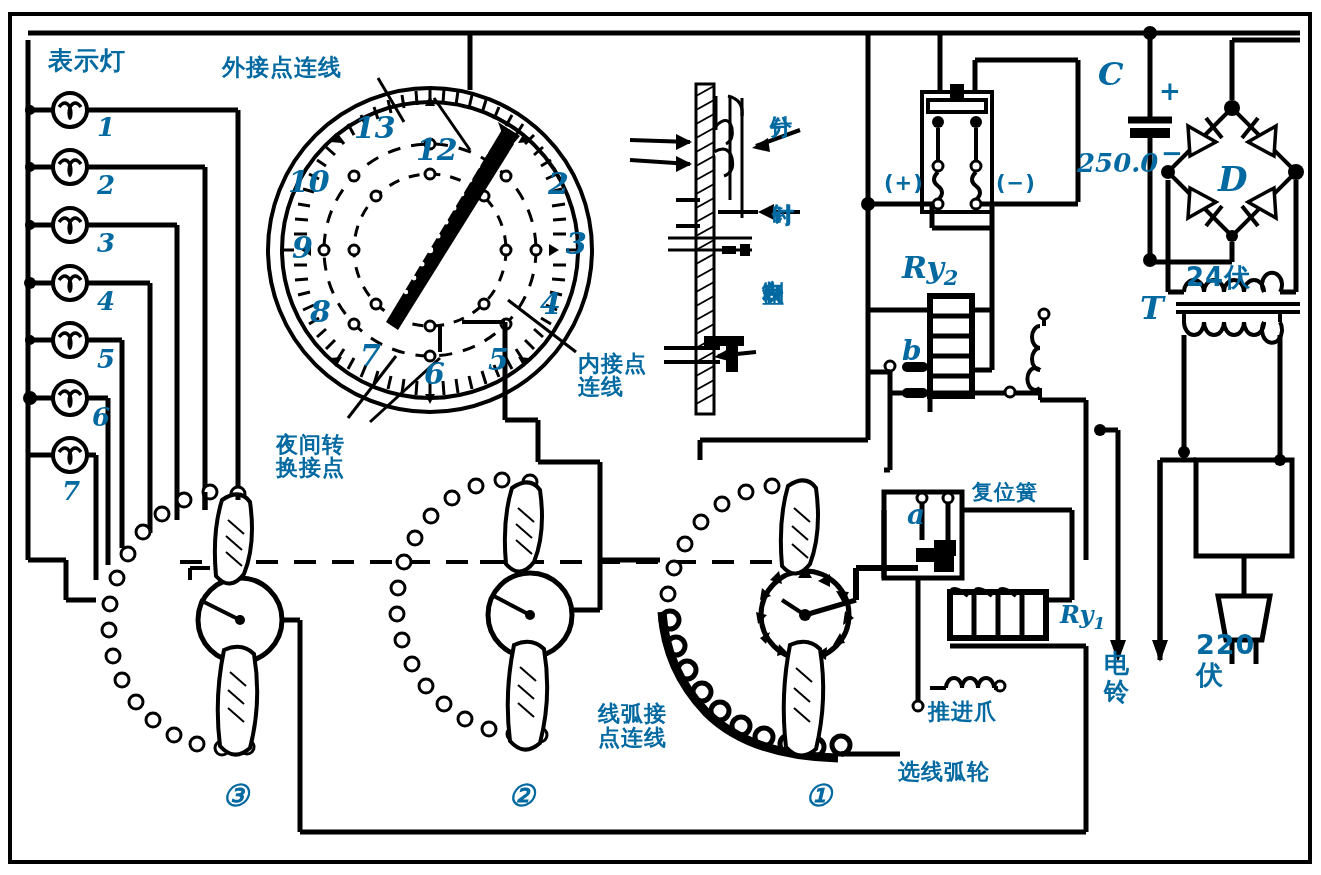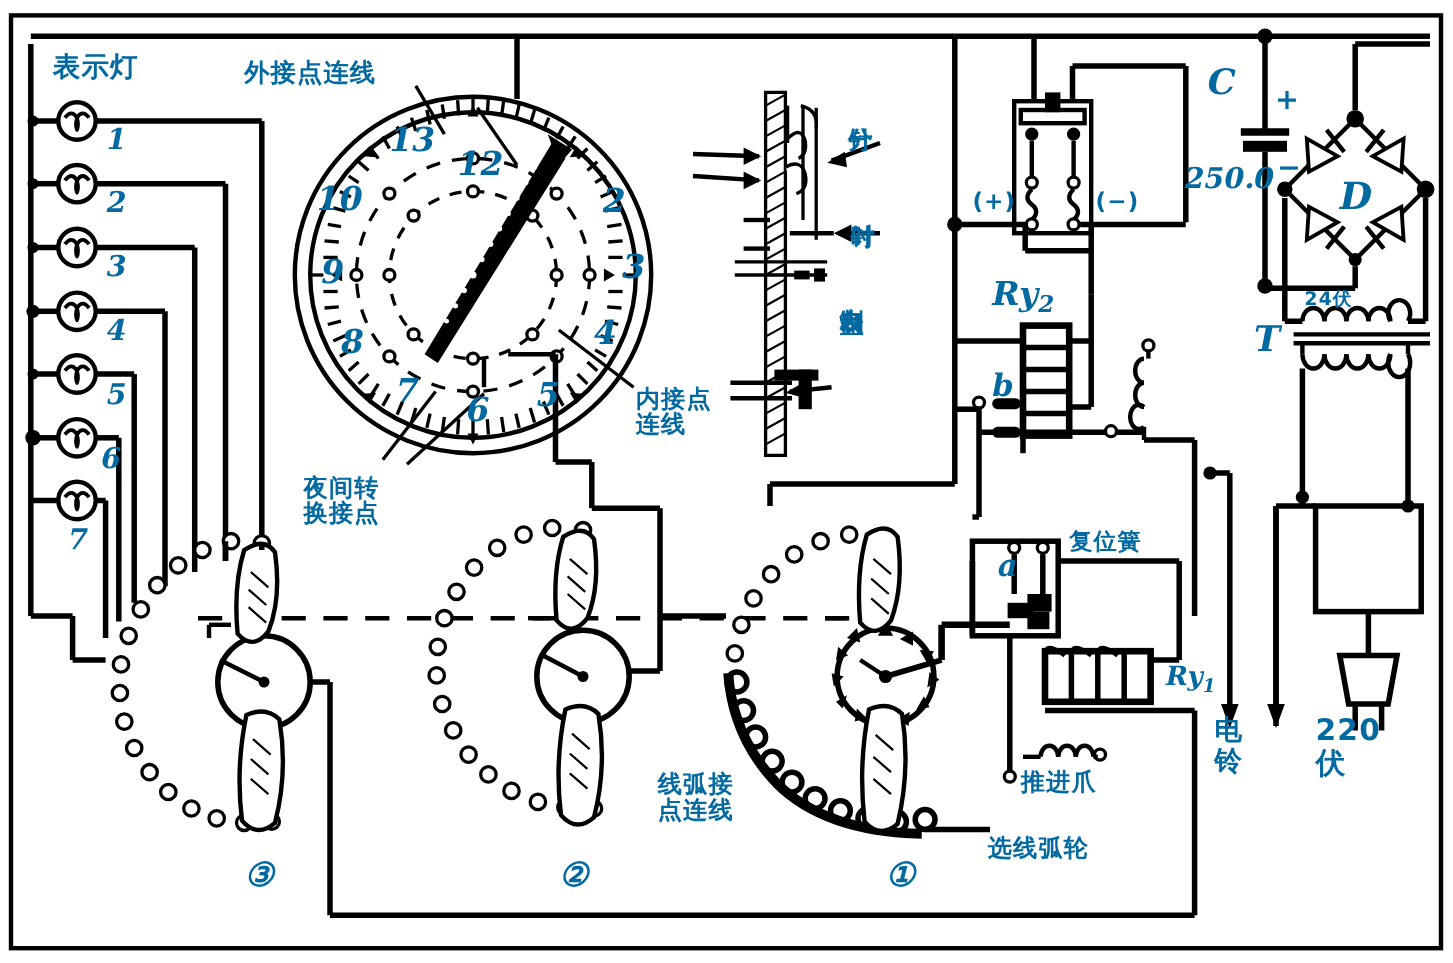--- a/index.html
+++ b/index.html
@@ -669,26 +669,26 @@
 
   <div class="lbl cn" style="left:884px;top:172px;font-size:21px;">(+)</div>
   <div class="lbl cn" style="left:996px;top:172px;font-size:21px;">(−)</div>
 
   <div class="lbl it" style="left:1098px;top:58px;font-size:32px;">C</div>
   <div class="lbl it" style="left:1077px;top:150px;font-size:26px;">250.0</div>
   <div class="lbl it" style="left:1159px;top:78px;font-size:26px;">+</div>
   <div class="lbl it" style="left:1161px;top:140px;font-size:26px;">−</div>
 
   <div class="lbl it" style="left:1218px;top:162px;font-size:34px;">D</div>
-  <div class="lbl cn" style="left:1186px;top:264px;font-size:17px;">24伏</div>
+  <div class="lbl cn" style="left:1186px;top:264px;font-size:26px;">24伏</div>
   <div class="lbl it" style="left:1140px;top:292px;font-size:32px;">T</div>
 
   <div class="lbl cn" style="left:1104px;top:650px;font-size:25px;line-height:1.1;">电
 铃</div>
-  <div class="lbl cn" style="left:1196px;top:650px;font-size:27px;line-height:1.1;">220
+  <div class="lbl cn" style="left:1196px;top:630px;font-size:27px;line-height:1.1;">220
 伏</div>
 
   <div class="lbl it" style="left:902px;top:252px;font-size:30px;"><span>Ry</span><span class="sub">2</span></div>
   <div class="lbl it" style="left:902px;top:336px;font-size:28px;">b</div>
   <div class="lbl it" style="left:907px;top:500px;font-size:28px;">a</div>
   <div class="lbl cn" style="left:972px;top:481px;font-size:21px;">复位簧</div>
   <div class="lbl it" style="left:1060px;top:602px;font-size:24px;"><span>Ry</span><span class="sub">1</span></div>
   <div class="lbl cn" style="left:928px;top:700px;font-size:22px;text-align:center;">推进爪</div>
 
   <div class="lbl cn" style="left:598px;top:702px;font-size:22px;line-height:1.1;">线弧接

